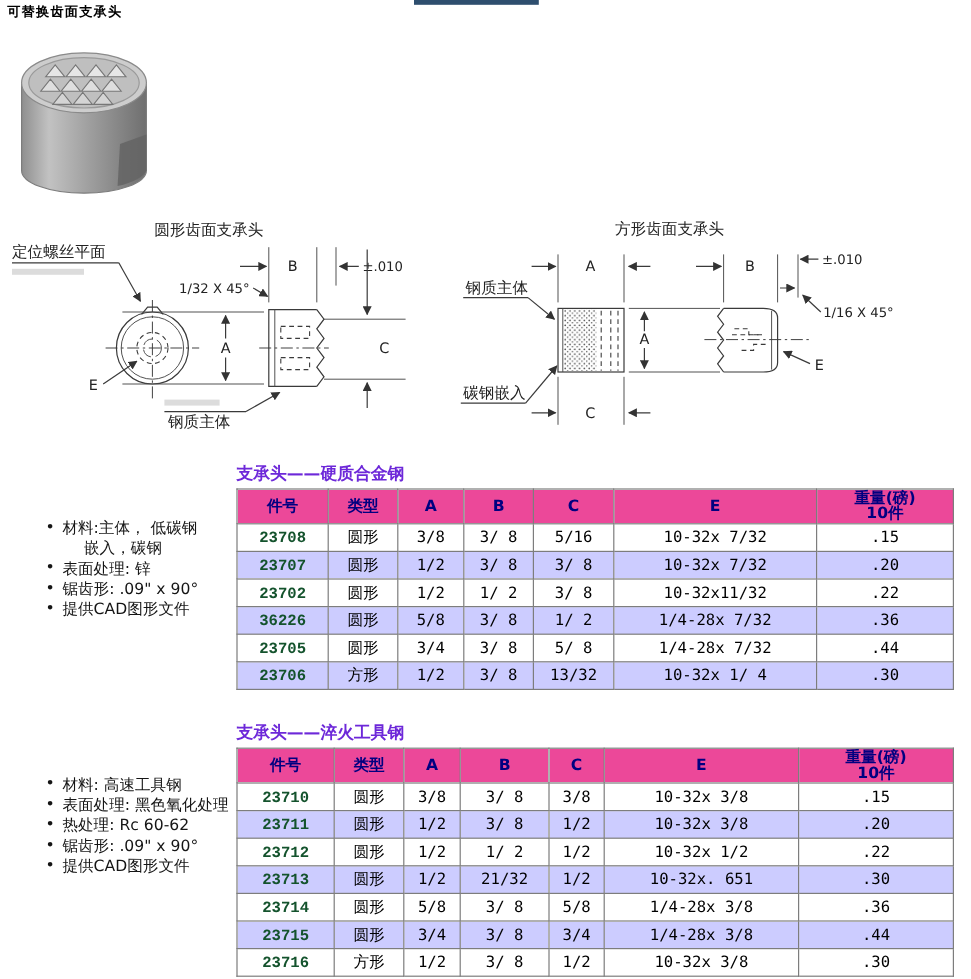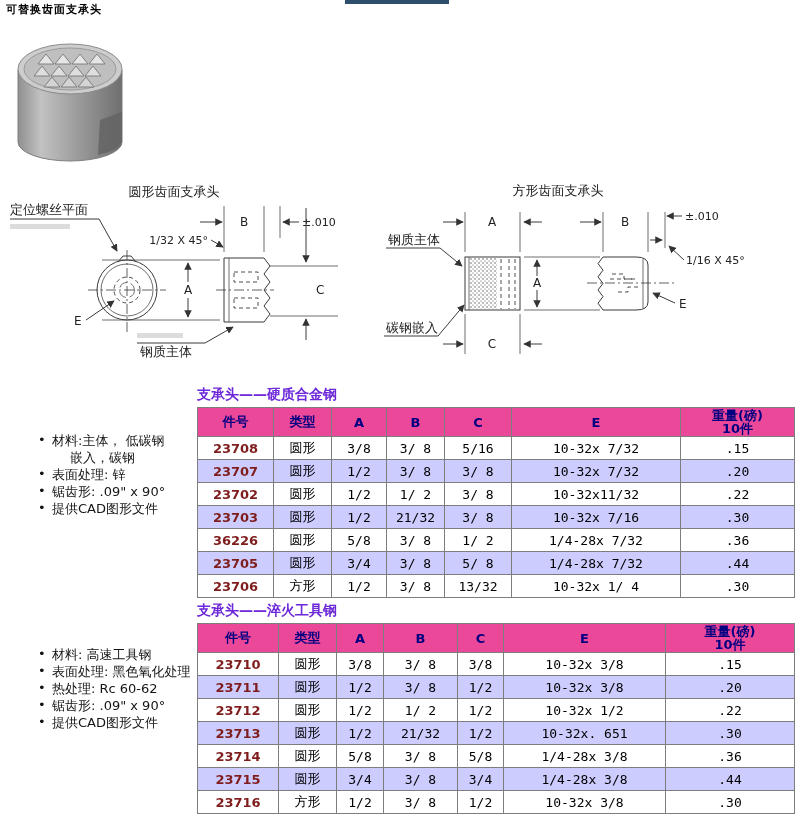--- a/index.html
+++ b/index.html
@@ -23,21 +23,21 @@
   .tblwrap{left:197px;}
   #t1wrap{top:386px;}
   #t2wrap{top:602px;}
   .tbl-title{font-size:14px;font-weight:bold;margin:0 0 3px 0;color:#6d28d9;}
   table{border-collapse:collapse;table-layout:fixed;width:597px;background:#fff;}
   th,td{border:1px solid #7d7d7d;text-align:center;padding:0;font-size:13px;height:22px;
         overflow:hidden;white-space:nowrap;}
   thead th{background:#ec4899;color:#000080;font-weight:bold;height:28px;}
   th .wh{display:block;line-height:13px;}
   tbody tr:nth-child(even){background:#ccccff;}
-  td.pn{font-weight:bold;color:#7f1d1d;}
+  td.pn{font-weight:bold;color:#14532d;font-family:Liberation Mono, monospace;}
   td.mono{font-family:"DejaVu Sans Mono","Liberation Mono",monospace;font-size:13px;}
 
   
   svg text{font-family:"DejaVu Sans","Liberation Sans",sans-serif;fill:#222;}
   .dlabel{font-size:13px;}
   .dim{font-size:12px;}
   .small{font-size:11px;}
   .ln{stroke:#3a3a3a;stroke-width:1;fill:none;}
   .thin{stroke:#4a4a4a;stroke-width:0.8;fill:none;}
   .dash{stroke:#3a3a3a;stroke-width:0.9;fill:none;stroke-dasharray:4 3;}
@@ -263,29 +263,20 @@
           <tr>
             <td class="pn">23702</td>
             <td class="">圆形</td>
             <td class="mono">1/2</td>
             <td class="mono">1/ 2</td>
             <td class="mono">3/ 8</td>
             <td class="mono">10-32x11/32</td>
             <td class="mono">.22</td>
           </tr>
           <tr>
-            <td class="pn">23703</td>
-            <td class="">圆形</td>
-            <td class="mono">1/2</td>
-            <td class="mono">21/32</td>
-            <td class="mono">3/ 8</td>
-            <td class="mono">10-32x 7/16</td>
-            <td class="mono">.30</td>
-          </tr>
-          <tr>
             <td class="pn">36226</td>
             <td class="">圆形</td>
             <td class="mono">5/8</td>
             <td class="mono">3/ 8</td>
             <td class="mono">1/ 2</td>
             <td class="mono">1/4-28x 7/32</td>
             <td class="mono">.36</td>
           </tr>
           <tr>
             <td class="pn">23705</td>

